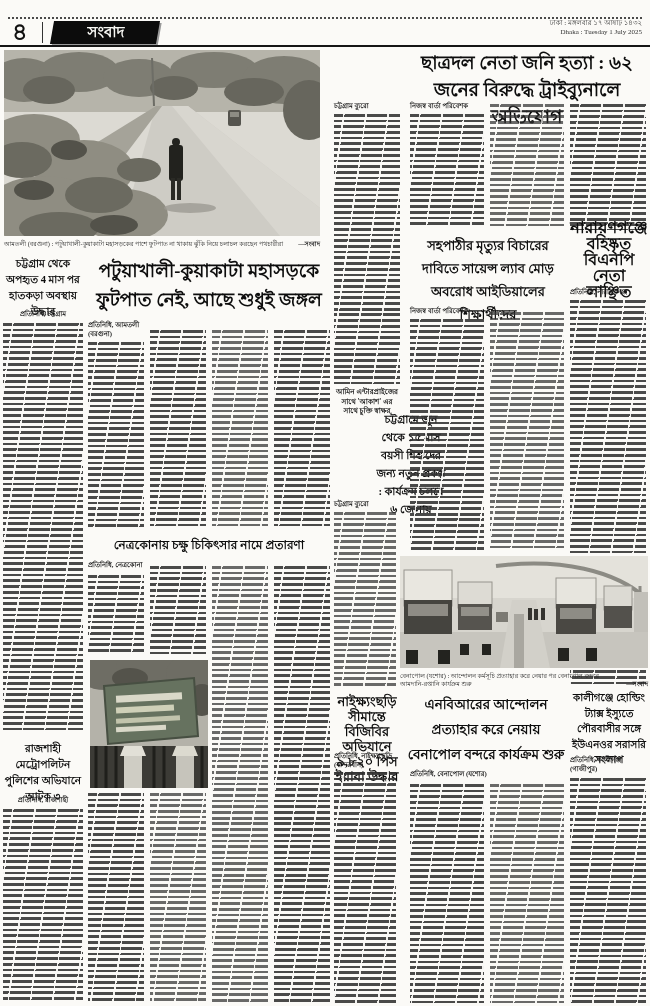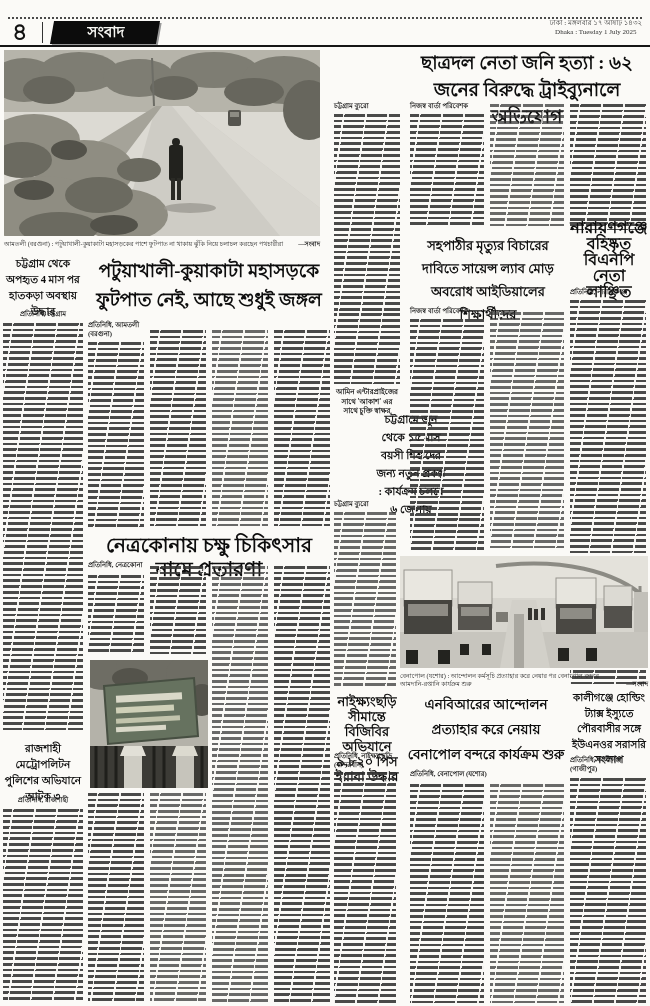--- a/index.html
+++ b/index.html
@@ -7,21 +7,21 @@
         font-family:"Liberation Serif", serif;color:#111;overflow:hidden;}
   
   .mast-rule{position:absolute;left:0;top:45px;width:650px;height:2px;background:#151515;}
   .mast-dots{position:absolute;left:8px;top:17px;width:634px;border-top:2px dotted #4a4a4a;}
   .pagenum{position:absolute;left:12px;top:19px;font-size:24px;font-weight:bold;line-height:26px;}
   .pagenum-bar{position:absolute;left:42px;top:22px;width:1px;height:21px;background:#333;}
   .logo-box{position:absolute;left:52px;top:21px;width:106px;height:23px;background:#0c0c0c;
             transform:skewX(-10deg);box-shadow:2px 2px 0 #9a9a9a;}
   .logo-text{position:absolute;left:58px;top:22px;width:96px;height:22px;color:#f8f8f4;
              font-size:15px;font-weight:bold;text-align:center;line-height:21px;}
-  .dateline{position:absolute;right:8px;top:19px;text-align:center;font-size:7px;line-height:9px;color:#333;}
+  .dateline{position:absolute;right:8px;top:19px;text-align:right;font-size:7px;line-height:9px;color:#333;}
   
   .hl{position:absolute;font-weight:bold;text-align:center;color:#0d0d0d;}
   .by{position:absolute;font-weight:bold;font-size:6.8px;line-height:8.5px;color:#1c1c1c;}
   .cap{position:absolute;font-size:6.3px;line-height:8px;color:#222;display:flex;
        justify-content:space-between;align-items:flex-end;gap:6px;}
   .cap .crd{white-space:nowrap;font-weight:bold;}
   .note{position:absolute;font-weight:bold;font-size:7.2px;line-height:9.5px;text-align:center;color:#111;}
   .greek{position:absolute;opacity:.88;background-image:
       repeating-linear-gradient(98deg, transparent 0 9px, rgba(251,250,247,.95) 9px 10.6px, transparent 10.6px 22px),
       repeating-linear-gradient(to bottom, #323232 0 2.7px, transparent 2.7px 5.7px);}
@@ -105,21 +105,21 @@
   <div class="by" style="left:3px;top:796px;width:80px;text-align:center;">প্রতিনিধি, রাজশাহী</div>
   <div class="greek" style="left:3px;top:809px;width:80px;height:194px;"></div>
 
   <div class="hl" style="left:88px;top:257px;width:242px;font-size:18.5px;line-height:29px;">পটুয়াখালী-কুয়াকাটা মহাসড়কে ফুটপাত নেই, আছে শুধুই জঙ্গল</div>
   <div class="by" style="left:88px;top:321px;width:56px;">প্রতিনিধি, আমতলী (বরগুনা)</div>
   <div class="greek" style="left:88px;top:342px;width:56px;height:186px;"></div>
   <div class="greek" style="left:150px;top:330px;width:56px;height:198px;"></div>
   <div class="greek light" style="left:212px;top:330px;width:56px;height:198px;"></div>
   <div class="greek" style="left:274px;top:330px;width:56px;height:198px;"></div>
 
-  <div class="hl" style="left:88px;top:533px;width:242px;font-size:20px;line-height:24px;">নেত্রকোনায় চক্ষু চিকিৎসার নামে প্রতারণা</div>
+  <div class="hl" style="left:88px;top:533px;width:242px;font-size:12px;line-height:24px;">নেত্রকোনায় চক্ষু চিকিৎসার নামে প্রতারণা</div>
   <div class="by" style="left:88px;top:561px;width:58px;">প্রতিনিধি, নেত্রকোনা</div>
   <div class="greek" style="left:88px;top:575px;width:56px;height:80px;"></div>
   <div class="greek" style="left:150px;top:566px;width:56px;height:89px;"></div>
   <div class="greek light" style="left:212px;top:566px;width:56px;height:437px;"></div>
   <div class="greek" style="left:274px;top:566px;width:56px;height:437px;"></div>
   <div class="greek" style="left:88px;top:793px;width:56px;height:210px;"></div>
   <div class="greek light" style="left:150px;top:793px;width:56px;height:210px;"></div>
 
   <div class="photo" style="left:90px;top:660px;">
     <svg width="118" height="128" viewBox="0 0 118 128">

